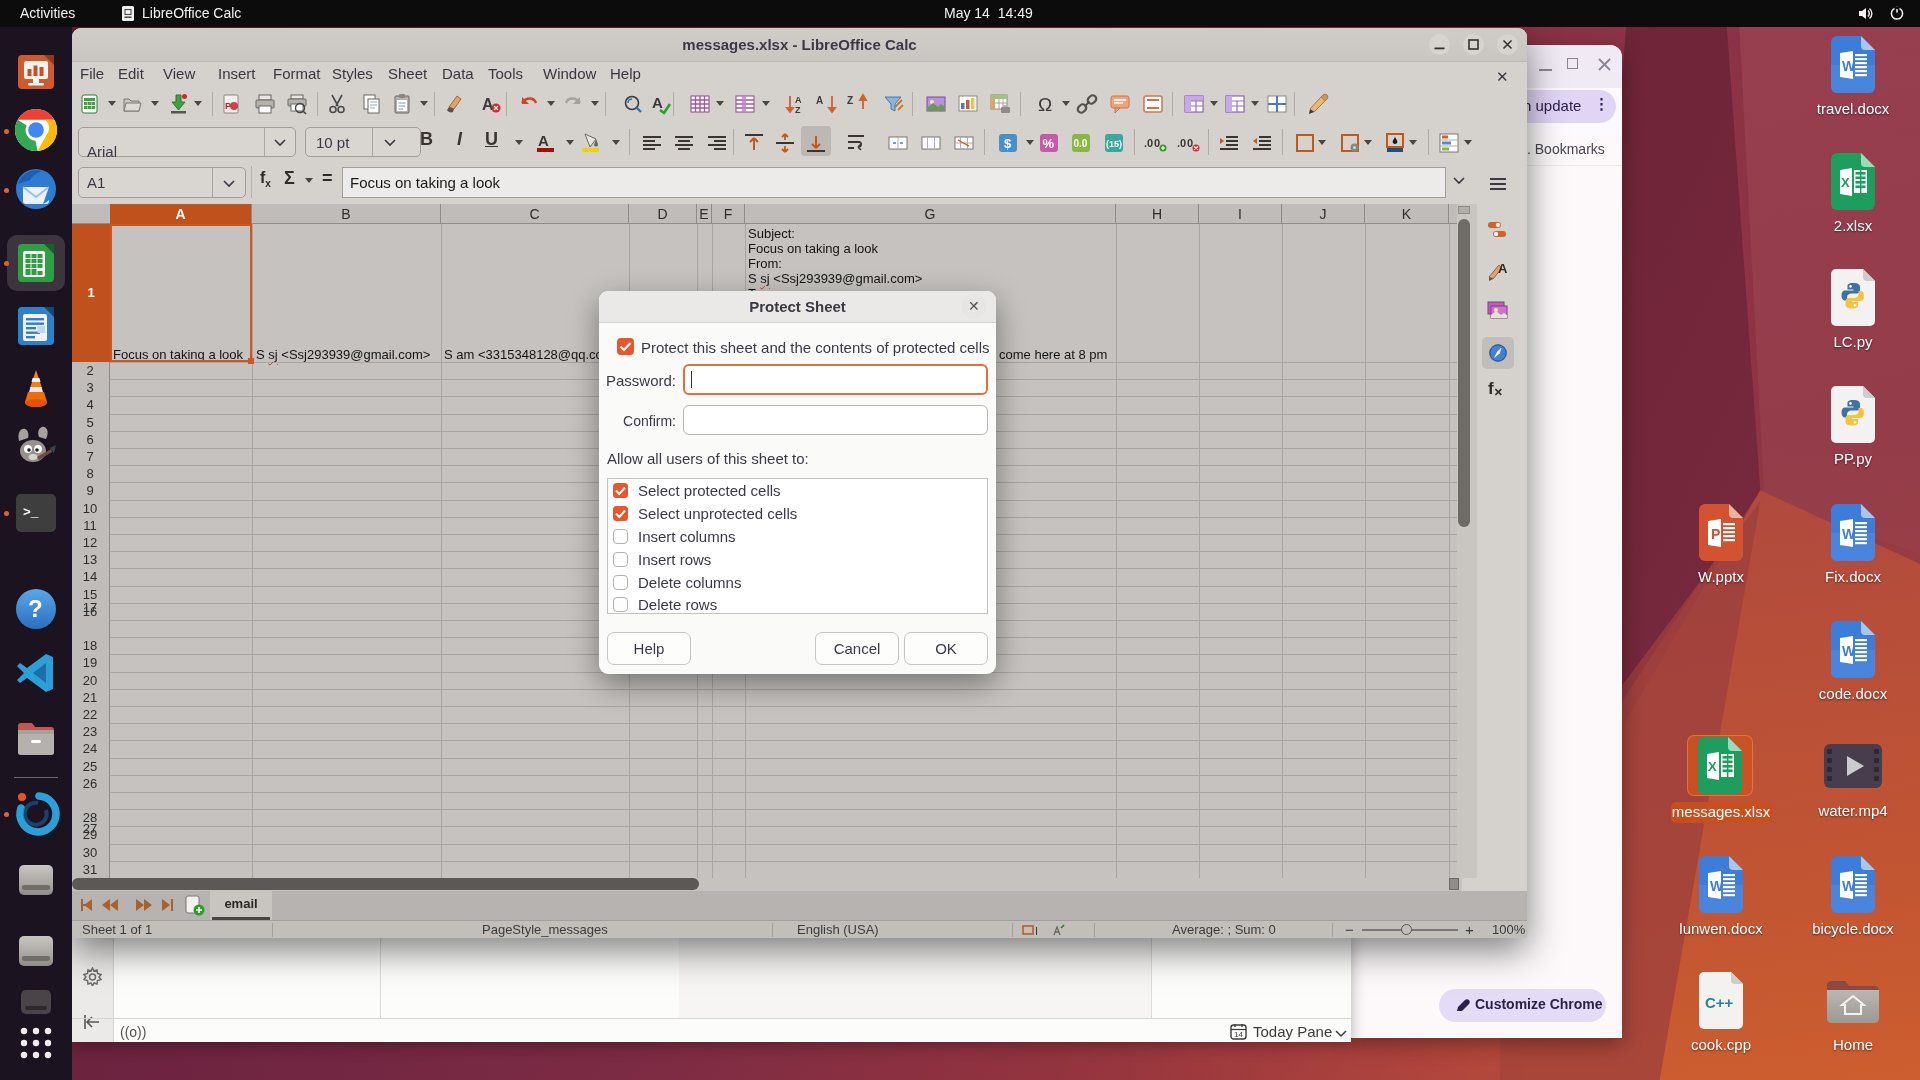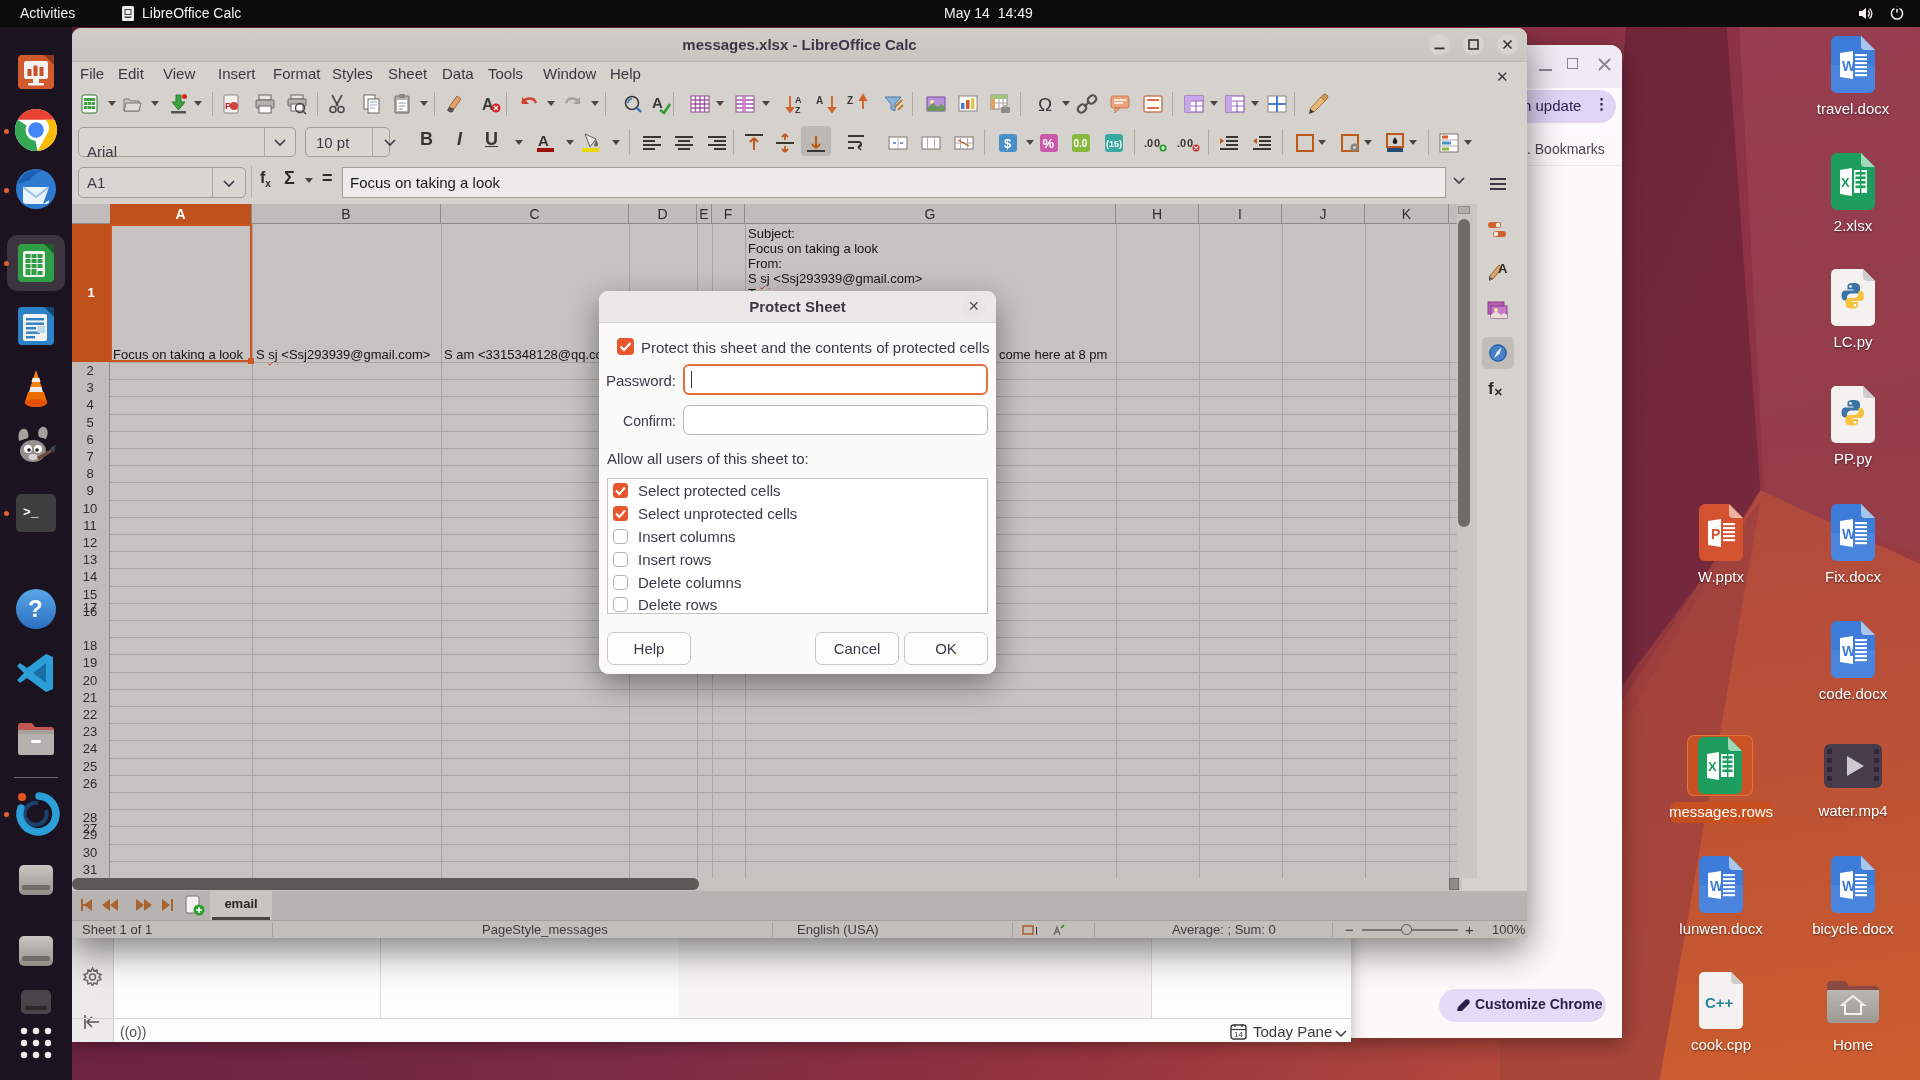--- a/index.html
+++ b/index.html
@@ -151,21 +151,21 @@
     <div class="abs dlab" style="left:1783px;top:568px;">Fix.docx</div>
   <svg class="abs" style="left:1831px;top:621px;" width="44" height="57">
       <use href="#wordico"></use>
     </svg>
     <div class="abs dlab" style="left:1783px;top:685px;">code.docx</div>
   <div class="abs" style="left:1687px;top:735px;width:66px;height:61px;background:rgba(205,84,34,.85);border-radius:7px;border:1px solid rgba(230,120,60,.9);"></div>
   <svg class="abs" style="left:1698px;top:737px;" width="44" height="57">
       <use href="#excelico"></use>
     </svg>
   <div class="abs" style="left:1671px;top:802px;width:101px;height:21px;background:rgba(199,80,30,.95);border-radius:5px;"></div>
-  <div class="abs dlab" style="left:1651px;top:803px;text-shadow:none;">messages.rows</div>
+  <div class="abs dlab" style="left:1651px;top:803px;text-shadow:none;">messages.xlsx</div>
   <svg class="abs" style="left:1824px;top:744px;" width="58" height="44">
       <use href="#mp4ico"></use>
     </svg>
     <div class="abs dlab" style="left:1783px;top:802px;">water.mp4</div>
   <svg class="abs" style="left:1699px;top:856px;" width="44" height="57">
       <use href="#wordico"></use>
     </svg>
     <div class="abs dlab" style="left:1651px;top:920px;">lunwen.docx</div>
   <svg class="abs" style="left:1831px;top:856px;" width="44" height="57">
       <use href="#wordico"></use>
@@ -460,21 +460,21 @@
         </svg></span>
   </div>
   <div id="tb2" class="abs" style="left:0;top:94px;width:1455px;height:39px;background:#d5d1cd;">
     <div class="abs combo" style="left:6px;width:218px;">
         <span style="position:absolute;left:8px;top:15px;">Arial</span>
         <span class="abs" style="left:185px;top:0;width:1px;height:28px;background:#a9a5a1;"></span>
         <svg class="abs" style="left:195px;top:11px;" width="12" height="8">
           <path d="M1 1 L6 6 L11 1" stroke="#3d3846" stroke-width="1.6" fill="none"></path>
         </svg>
       </div>
-    <div class="abs combo" style="left:233px;width:85px;">
+    <div class="abs combo" style="left:233px;width:116px;">
         <span style="position:absolute;left:10px;top:6px;">10 pt</span>
         <span class="abs" style="left:66px;top:0;width:1px;height:28px;background:#a9a5a1;"></span>
         <svg class="abs" style="left:78px;top:11px;" width="12" height="8">
           <path d="M1 1 L6 6 L11 1" stroke="#3d3846" stroke-width="1.6" fill="none"></path>
         </svg>
       </div>
     <span class="abs" style="left:348px;top:7px;font-size:18px;font-weight:bold;color:#3a362f;">B</span>
     <span class="abs" style="left:385px;top:7px;font-size:18px;font-style:italic;font-weight:bold;color:#3a362f;">I</span>
     <span class="abs" style="left:413px;top:7px;font-size:18px;font-weight:bold;text-decoration:underline;color:#3a362f;">U</span>
     <span class="abs arr2" style="left:443px;"></span>

